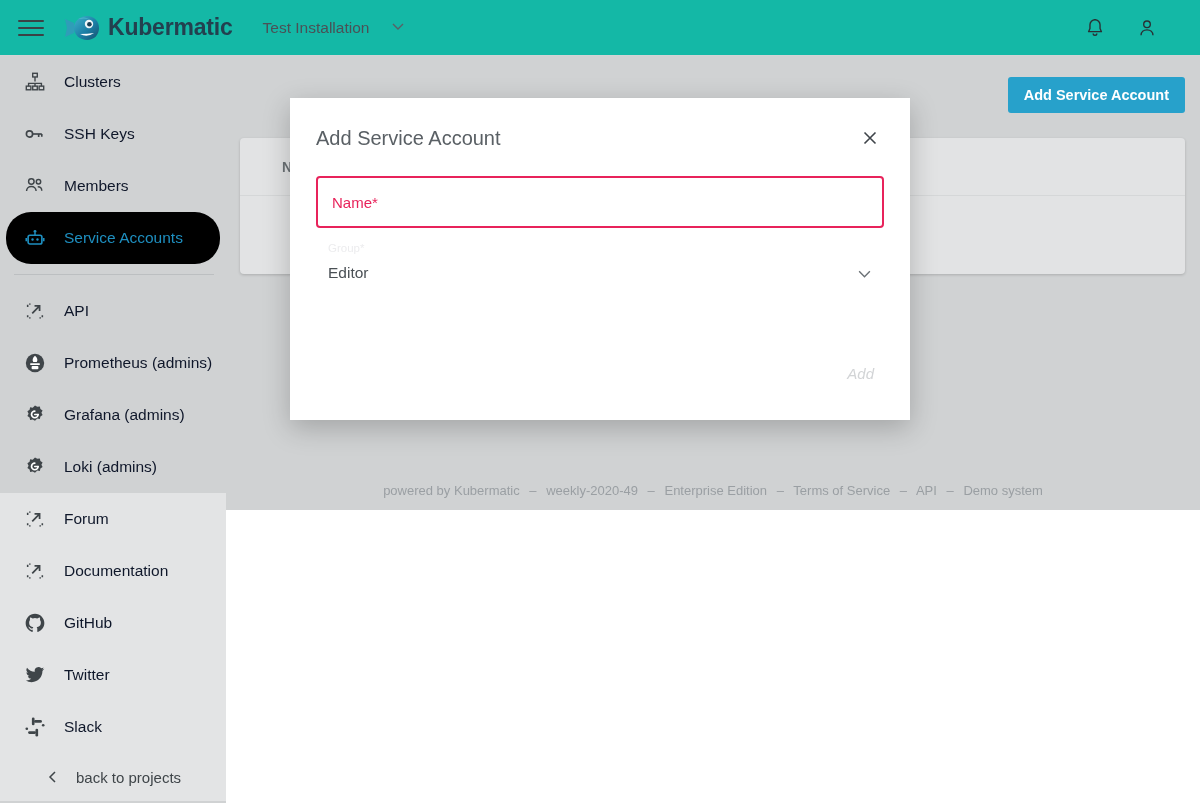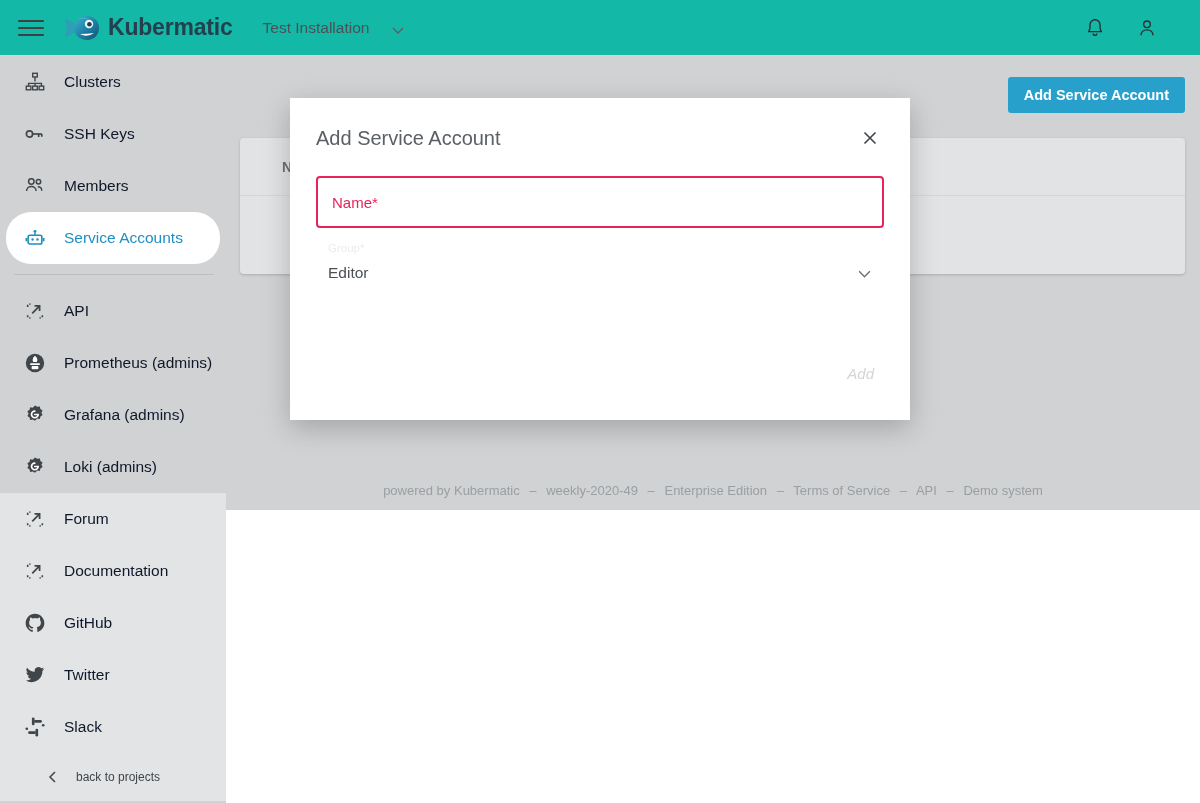--- a/index.html
+++ b/index.html
@@ -29,21 +29,21 @@
     gap: 5px; cursor: pointer;
   }
   .hamburger span { display: block; height: 2px; background: #3b4145; border-radius: 1px; }
   .logo-wrap { display: flex; align-items: center; margin-left: 18px; }
   .logo-fish { width: 40px; height: 40px; }
   .brand-name {
     font-size: 23px; color: #23404f; font-weight: bold;
     margin-left: 6px; letter-spacing: -0.2px;
   }
   .installation {
-    margin-left: 30px; display: flex; align-items: flex-end; gap: 22px;
+    margin-left: 30px; display: flex; align-items: flex-start; gap: 22px;
     cursor: pointer;
   }
   .installation .inst-label { font-size: 15.5px; color: #4a5156; }
   .topbar-right {
     margin-left: auto; display: flex; align-items: center; gap: 30px;
     margin-right: 42px;
   }
   .icon-btn { cursor: pointer; display: flex; align-items: center; justify-content: center; }
 
   
@@ -52,31 +52,31 @@
     width: 226px; height: 747px;
     background: #d0d2d3;
   }
   .nav-item {
     height: 52px; display: flex; align-items: center;
     padding-left: 14px; cursor: pointer;
     margin: 0 6px; border-radius: 4px;
   }
   .nav-item .ic { width: 30px; display: flex; align-items: center; justify-content: center; flex: none; }
   .nav-item .lbl { font-size: 15.5px; color: #0f172a; margin-left: 14px; white-space: nowrap; }
-  .nav-item.active { background: #ffffff; border-radius: 25px; }
+  .nav-item.active { background: #000000; border-radius: 25px; }
   .nav-item.active .lbl { color: #1e8fc0; }
   .nav-sep {
     height: 1px; background: #bcbfc1; margin: 10px 12px 10px 14px;
   }
   .side-lower { background: #e3e4e5; }
   .back-row {
     display: flex; align-items: center; height: 48px;
     padding-left: 46px; cursor: pointer;
   }
-  .back-row .lbl { font-size: 12px; color: #3f4549; margin-left: 16px; }
+  .back-row .lbl { font-size: 15px; color: #3f4549; margin-left: 16px; }
 
   
   .main {
     position: absolute; top: 56px; left: 226px;
     width: 974px; height: 454px;
     background: #d0d2d3;
   }
   .add-btn {
     position: absolute; top: 21px; right: 15px;
     background: #27a1cb; color: #fff;

